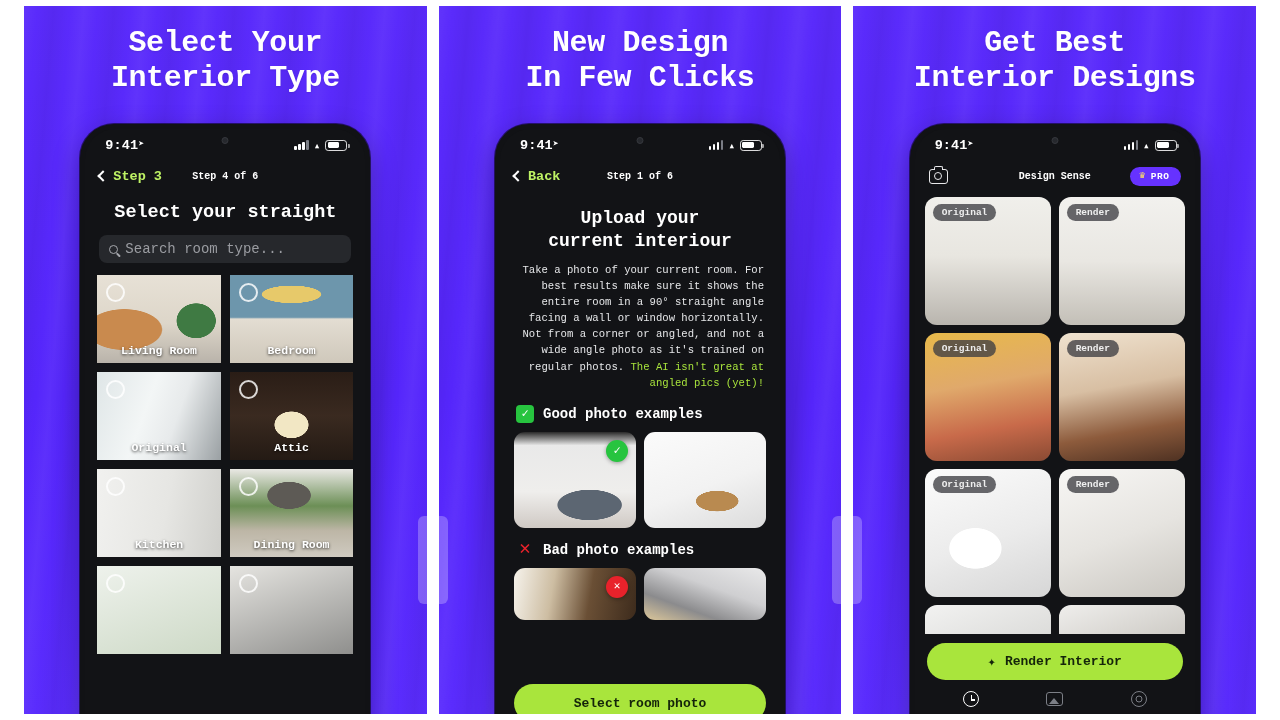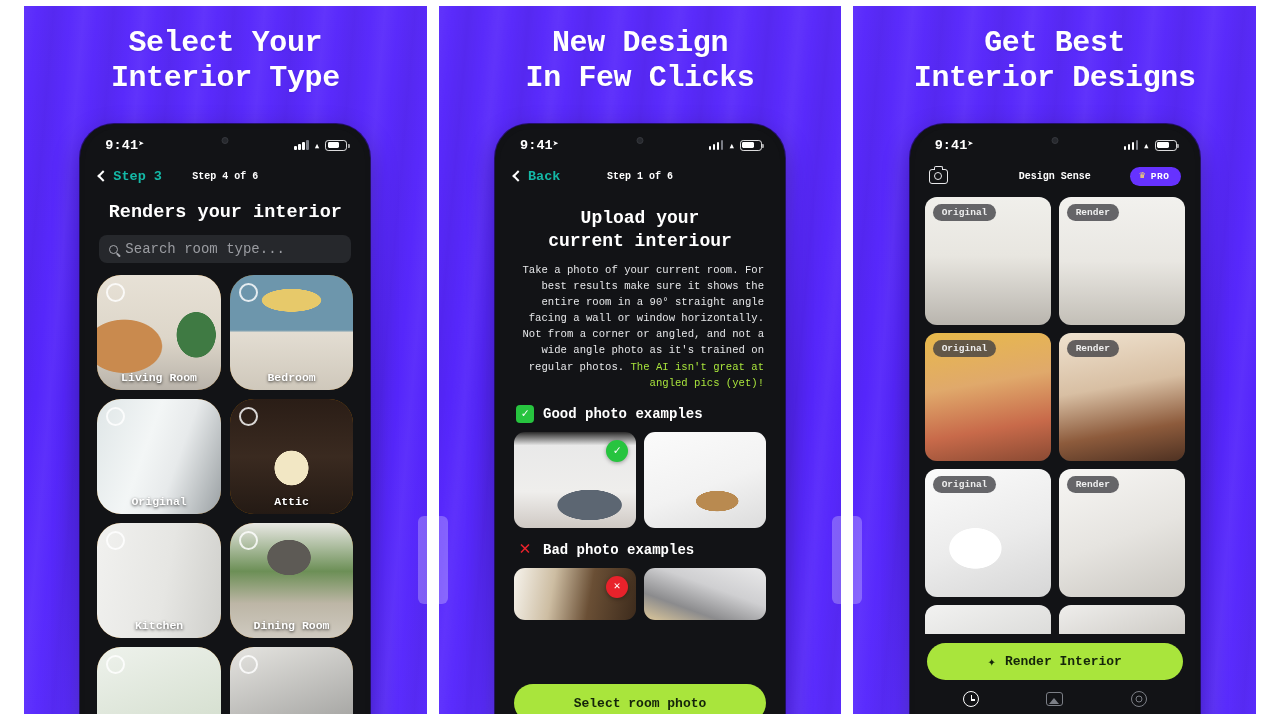--- a/index.html
+++ b/index.html
@@ -120,21 +120,21 @@
   }
   .batt span { display:block; height:100%; width:68%; background:#fff; border-radius:1.4px; }
 
   
   .navbar {
     height: 34px; display: flex; align-items: center;
     padding: 0 14px; position: relative;
   }
   .nav-back {
     display: flex; align-items: center; gap: 5px;
-    font-size: 13.5px; font-weight: 600; color: #14b8a6;
+    font-size: 13.5px; font-weight: 600; color: #bef264;
   }
   .chev {
     display:inline-block; width:8px; height:8px;
     border-left: 2.3px solid #fff; border-bottom: 2.3px solid #fff;
     transform: rotate(45deg); margin-right: 1px;
   }
   .nav-center {
     position: absolute; left: 0; right: 0; text-align: center;
     font-size: 10px; font-weight: 700; pointer-events: none;
   }
@@ -182,21 +182,21 @@
     width:5px; height:1.6px; background:#a6a8ad; transform: rotate(45deg);
     border-radius: 1px;
   }
   .search-ph { font-size: 14px; color: #9a9ca1; }
 
   .grid {
     padding: 0 12px; display: grid;
     grid-template-columns: 1fr 1fr; gap: 9px;
   }
   .room-card {
-    position: relative; height: 115px; border-radius: 24px;
+    position: relative; height: 88px; border-radius: 0;
     overflow: hidden; background: #a16207;
   }
   .room-card .art { position:absolute; inset:0; }
   .room-card .label {
     position: absolute; left: 0; right: 0; bottom: 6px;
     text-align: center; font-size: 11.5px; font-weight: 700;
     color: #fff; text-shadow: 0 1px 3px rgba(0,0,0,0.75);
   }
   .radio {
     position: absolute; left: 9px; top: 8px;
@@ -407,21 +407,21 @@
         </div>
 
         <div class="navbar">
           <div class="nav-back">
             <i class="chev"></i>
             <span>Step 3</span>
           </div>
           <div class="nav-center">Step 4 of 6</div>
         </div>
 
-        <div class="screen-title">Renders your interior</div>
+        <div class="screen-title">Select your straight</div>
 
         <div class="search">
           <span class="search-glass"></span>
           <span class="search-ph">Search room type...</span>
         </div>
 
         <div class="grid">
           <div class="room-card">
             <div class="art art-living"></div>
             <div class="radio"></div>

